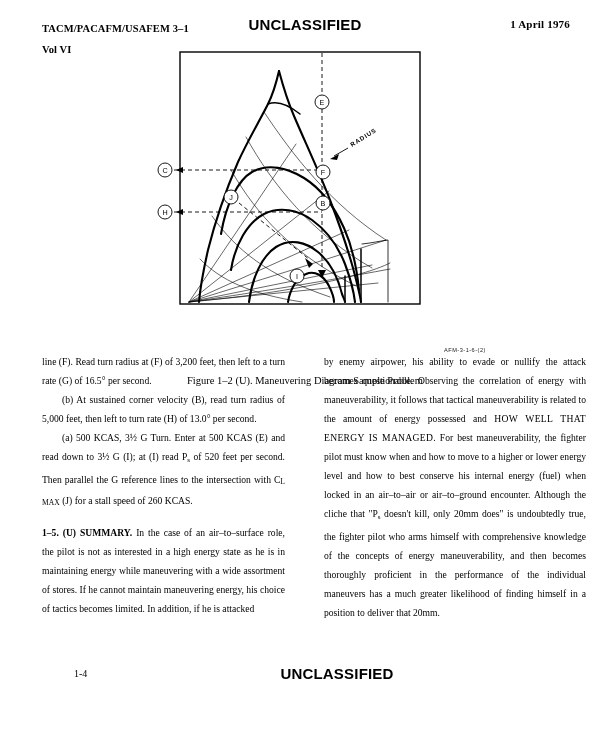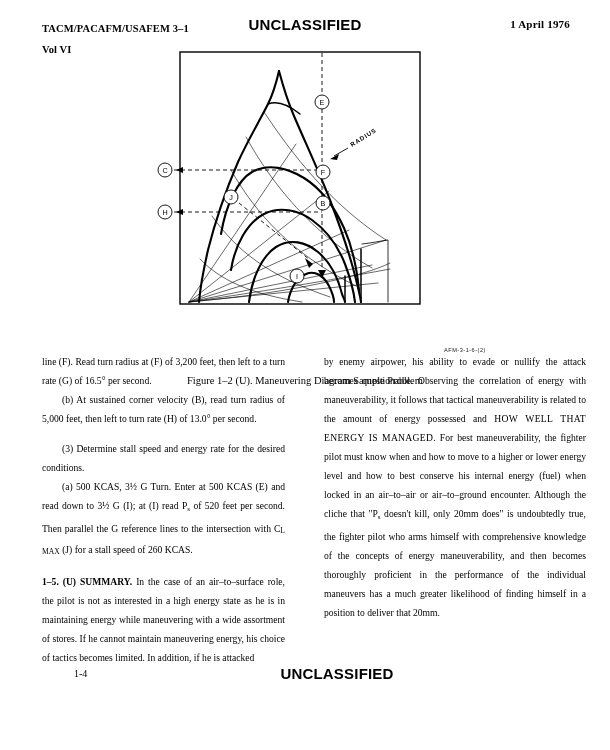--- a/index.html
+++ b/index.html
@@ -282,21 +282,20 @@
 
     <div class="fig-code">AFM-3-1-6-(2)</div>
     <div class="fig-caption">Figure 1–2 (U). Maneuvering Diagram Sample Problem</div>
   </div>
 
   <div class="cols">
 
     <div class="col col-left">
       <p>line (F). Read turn radius at (F) of 3,200 feet, then left to a turn rate (G) of 16.5° per second.</p>
       <p class="indent">(b) At sustained corner velocity (B), read turn radius of 5,000 feet, then left to turn rate (H) of 13.0° per second.</p>
-      <p class="indent p-gap">(3) Determine stall speed and energy rate for the desired conditions.</p>
       <p class="indent"><span>(a) 500 KCAS, 3½ G Turn. Enter at 500 KCAS (E) and read down to 3½ G (I); at (I) read P</span><sub>s</sub><span> of 520 feet per second. Then parallel the G reference lines to the intersection with C</span><sub class="smallcaps">L MAX</sub><span> (J) for a stall speed of 260 KCAS.</span></p>
       <p class="p-gap"><span class="b">1–5. (U) SUMMARY.</span><span> In the case of an air–to–surface role, the pilot is not as interested in a high energy state as he is in maintaining energy while maneuvering with a wide assortment of stores. If he cannot maintain maneuvering energy, his choice of tactics becomes limited. In addition, if he is attacked</span></p>
     </div>
 
     <div class="col col-right">
       <p><span>by enemy airpower, his ability to evade or nullify the attack becomes questionable. Observing the correlation of energy with maneuverability, it follows that tactical maneuverability is related to the amount of energy possessed and </span><span class="caps-sp">HOW WELL THAT ENERGY IS MANAGED.</span><span> For best maneuverability, the fighter pilot must know when and how to move to a higher or lower energy level and how to best conserve his internal energy (fuel) when locked in an air–to–air or air–to–ground encounter. Although the cliche that "P</span><sub>s</sub><span> doesn't kill, only 20mm does" is undoubtedly true, the fighter pilot who arms himself with comprehensive knowledge of the concepts of energy maneuverability, and then becomes thoroughly proficient in the performance of the individual maneuvers has a much greater likelihood of finding himself in a position to deliver that 20mm.</span></p>
     </div>
   </div>
 
   <div class="footer">

